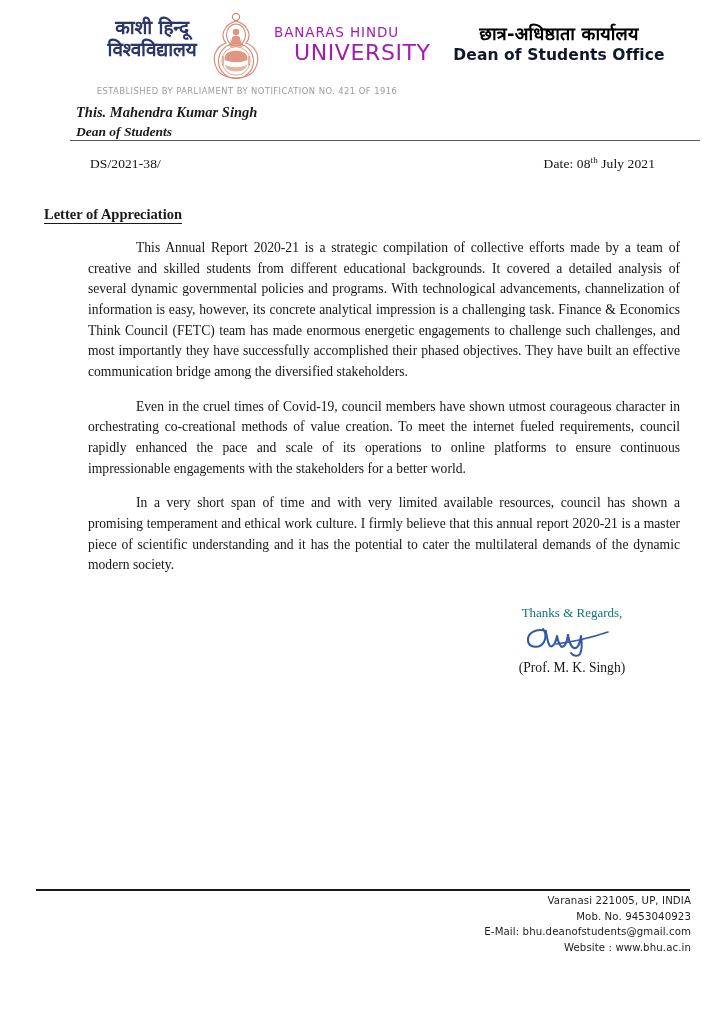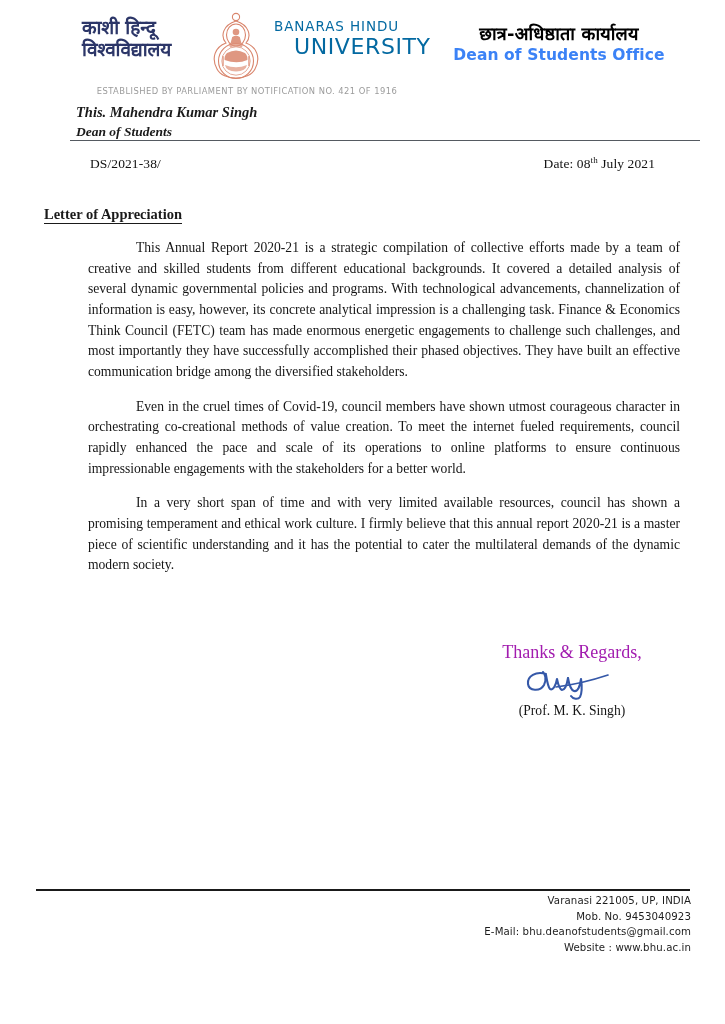--- a/index.html
+++ b/index.html
@@ -25,43 +25,44 @@
   }
   .logo-block {
     position: absolute;
     left: 78px;
     top: 12px;
     width: 330px;
     height: 88px;
   }
   .logo-hindi {
     position: absolute;
-    left: 4px;
+    left: 14px;
     top: 4px;
     width: 120px;
     font-family: "DejaVu Sans", sans-serif;
     font-size: 19px;
     font-weight: 700;
     line-height: 1.16;
     color: #2c3668;
     letter-spacing: -0.2px;
+    text-align: center;
   }
   .logo-emblem {
     position: absolute;
     left: 127px;
     top: 0px;
     width: 62px;
     height: 74px;
   }
   .logo-en {
     position: absolute;
     left: 196px;
-    top: 6px;
-    font-family: "DejaVu Sans", sans-serif;
-    color: #0369a1;
+    top: 12px;
+    font-family: "DejaVu Sans", sans-serif;
+    color: #a21caf;
   }
   .logo-en .l1 {
     font-size: 13.5px;
     letter-spacing: 0.9px;
     font-weight: 400;
     display: block;
     line-height: 1.25;
   }
   .logo-en .l2 {
     font-size: 22px;
@@ -96,21 +97,21 @@
     font-size: 18px;
     font-weight: 700;
     color: #000000;
     line-height: 1.3;
     letter-spacing: 0.2px;
   }
   .office-en {
     font-family: "DejaVu Sans", sans-serif;
     font-size: 15.5px;
     font-weight: 700;
-    color: #3b82f6;
+    color: #0f172a;
     line-height: 1.25;
     letter-spacing: 0.1px;
     margin-top: 1px;
   }
 
   
   .dean-block {
     position: absolute;
     left: 76px;
     top: 103px;
@@ -205,24 +206,23 @@
 
   
   .signature-block {
     position: absolute;
     top: 604px;
     right: 48px;
     width: 210px;
     text-align: center;
   }
   .sig-thanks {
-    font-size: 18px;
-    color: #a21caf;
+    font-size: 13px;
+    color: #0f766e;
     line-height: 1.4;
-    margin-top: 36px;
   }
   .sig-mark {
     height: 36px;
     position: relative;
     margin: 0;
   }
   .sig-mark svg {
     position: absolute;
     left: 50%;
     top: -2px;

